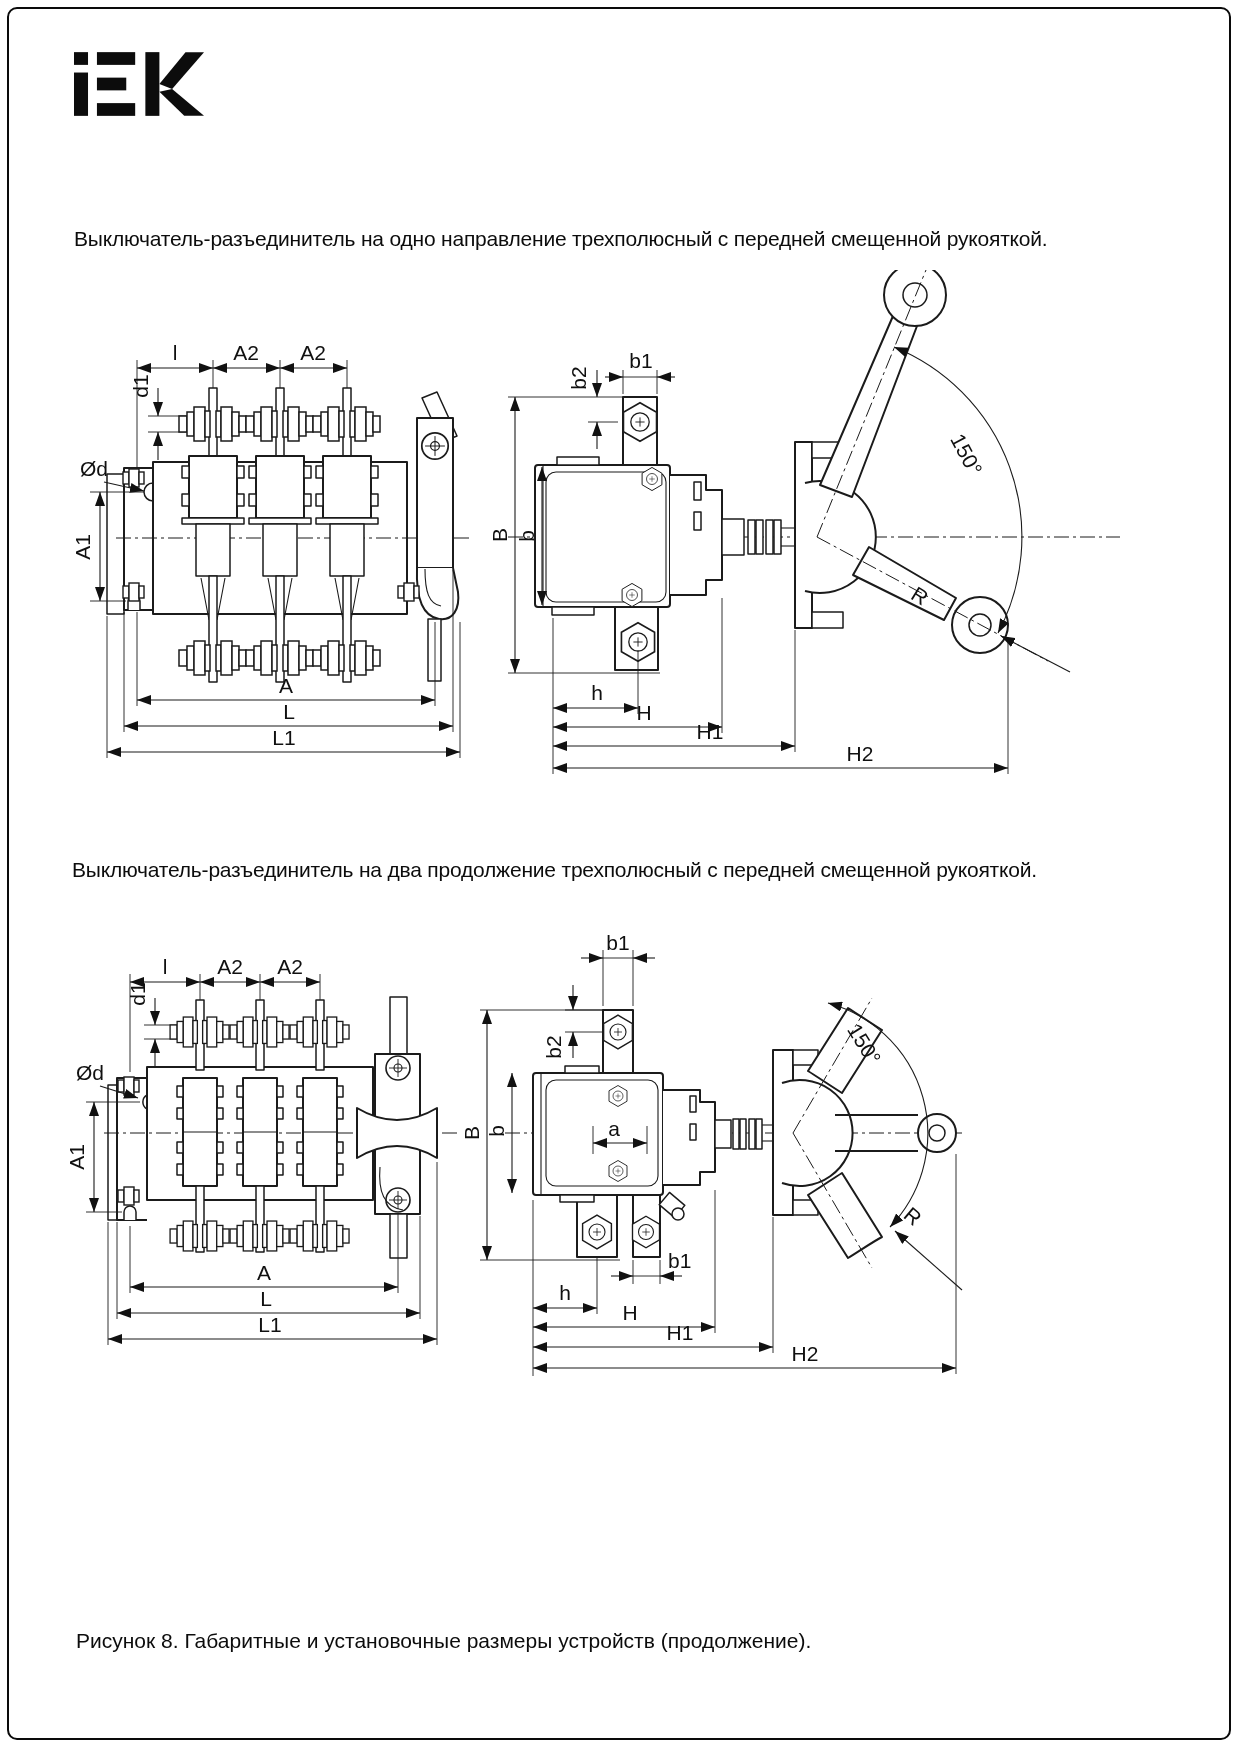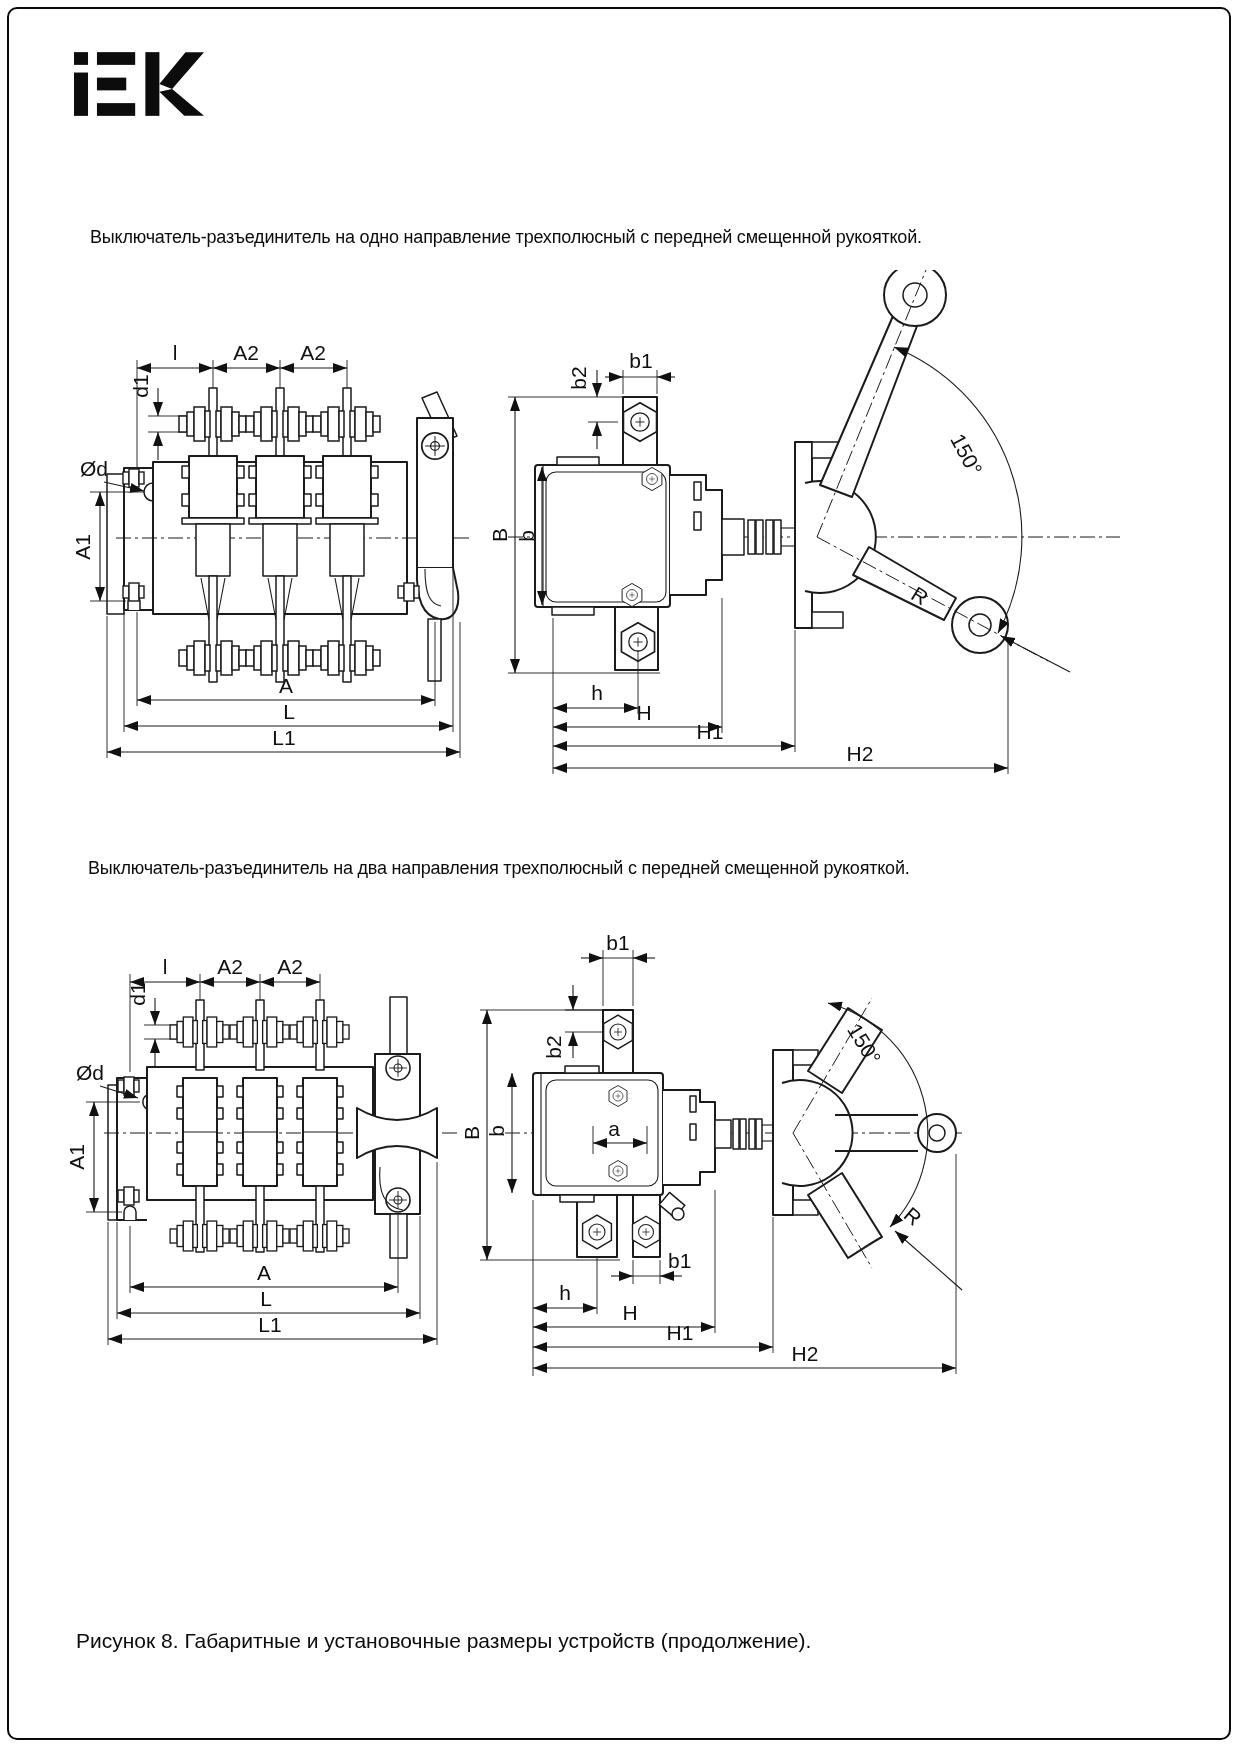--- a/index.html
+++ b/index.html
@@ -1,20 +1,20 @@
 <!DOCTYPE html>
 <html><head>
 <meta charset="utf-8">
 <style>
   html,body{margin:0;padding:0;background:#e8e8e8;}
   .page{position:relative;width:1238px;height:1747px;background:#ffffff;overflow:hidden;
         font-family:"Liberation Sans",sans-serif;color:#0c0c0c;}
   .frame{position:absolute;left:7px;top:7px;right:7px;bottom:7px;border:2px solid #0a0a0a;border-radius:10px;}
   .logo{position:absolute;left:74px;top:52px;width:130px;height:64px;}
-  .title{position:absolute;font-size:18px;white-space:nowrap;letter-spacing:-0.2px;margin-left:16px;}
+  .title{position:absolute;font-size:21px;white-space:nowrap;letter-spacing:-0.2px;}
   .t1{left:74px;top:227px;}
   .t2{left:72px;top:858px;}
   .caption{position:absolute;left:76px;top:1629px;font-size:21px;white-space:nowrap;}
   svg.fig{position:absolute;}
   
   .o2{fill:#fff;stroke:#1b1b1b;stroke-width:2;stroke-linejoin:round;}
   .o{fill:#fff;stroke:#1b1b1b;stroke-width:1.5;stroke-linejoin:round;}
   .t{fill:none;stroke:#1b1b1b;stroke-width:1.1;}
   .x{fill:none;stroke:#1b1b1b;stroke-width:0.9;}
   .c{fill:none;stroke:#1b1b1b;stroke-width:1;stroke-dasharray:15 4 3 4;}
@@ -247,21 +247,21 @@
       <text class="lbl" x="584" y="450" text-anchor="middle">H</text>
       <line class="x" x1="735" y1="360" x2="735" y2="482"></line>
       <line class="d" x1="493" y1="476" x2="735" y2="476"></line>
       <text class="lbl" x="650" y="469" text-anchor="middle">H1</text>
       <line class="x" x1="948" y1="372" x2="948" y2="504"></line>
       <line class="d" x1="493" y1="498" x2="948" y2="498"></line>
       <text class="lbl" x="800" y="491" text-anchor="middle">H2</text>
     </g>
   </svg>
 
-  <div class="title t2">Выключатель-разъединитель на два направления трехполюсный с передней смещенной рукояткой.</div>
+  <div class="title t2">Выключатель-разъединитель на два продолжение трехполюсный с передней смещенной рукояткой.</div>
 
   <svg class="fig" style="left:60px;top:880px" width="1140" height="525">
 
     <g>
       <line class="x" x1="70" y1="94" x2="70" y2="192"></line>
       <line class="x" x1="140" y1="94" x2="140" y2="124"></line>
       <line class="x" x1="200" y1="94" x2="200" y2="124"></line>
       <line class="x" x1="260" y1="94" x2="260" y2="124"></line>
       <line class="d" x1="70" y1="102" x2="140" y2="102"></line>
       <line class="d" x1="140" y1="102" x2="200" y2="102"></line>

